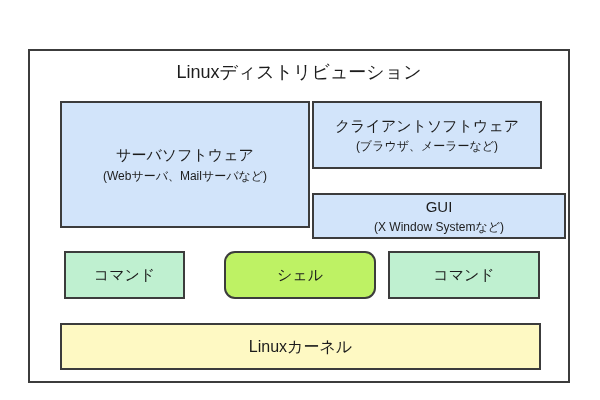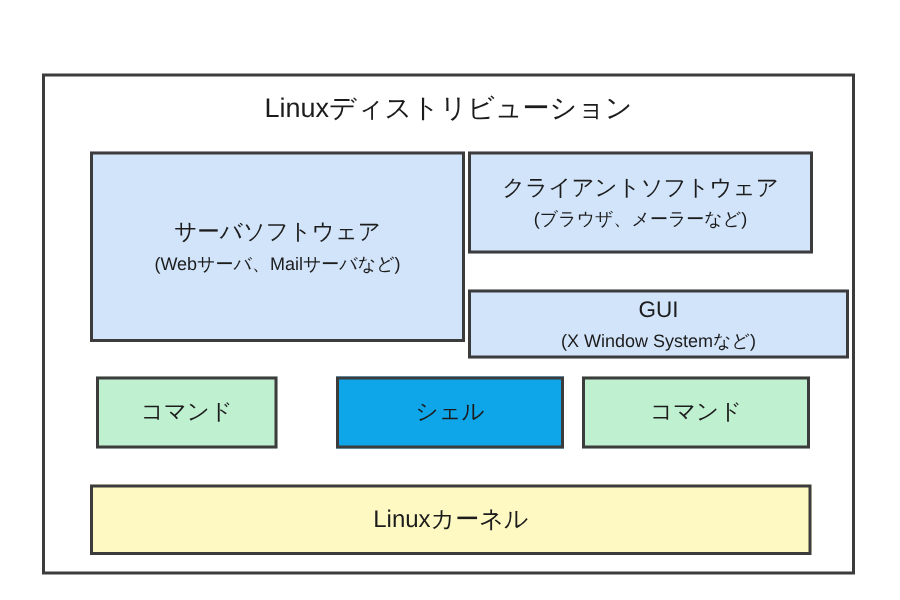--- a/index.html
+++ b/index.html
@@ -84,21 +84,21 @@
 
   <div class="box box-gui" style="background-color: rgb(210, 228, 250);">
     <div class="label">GUI</div>
     <div class="sub">(X Window Systemなど)</div>
   </div>
 
   <div class="box box-command" style="background-color: rgb(191, 240, 208);">
     <div class="label">コマンド</div>
   </div>
 
-  <div class="box box-shell" style="background-color: #0ea5e9;">
+  <div class="box box-shell" style="background-color: #bef264; border-radius: 11px;">
     <div class="label">シェル</div>
   </div>
 
   <div class="box box-library" style="background-color: rgb(191, 240, 208);">
     <div class="label">コマンド</div>
   </div>
 
   <div class="box box-kernel" style="background-color: #fef9c3;">
     <div class="label">Linuxカーネル</div>
   </div>

